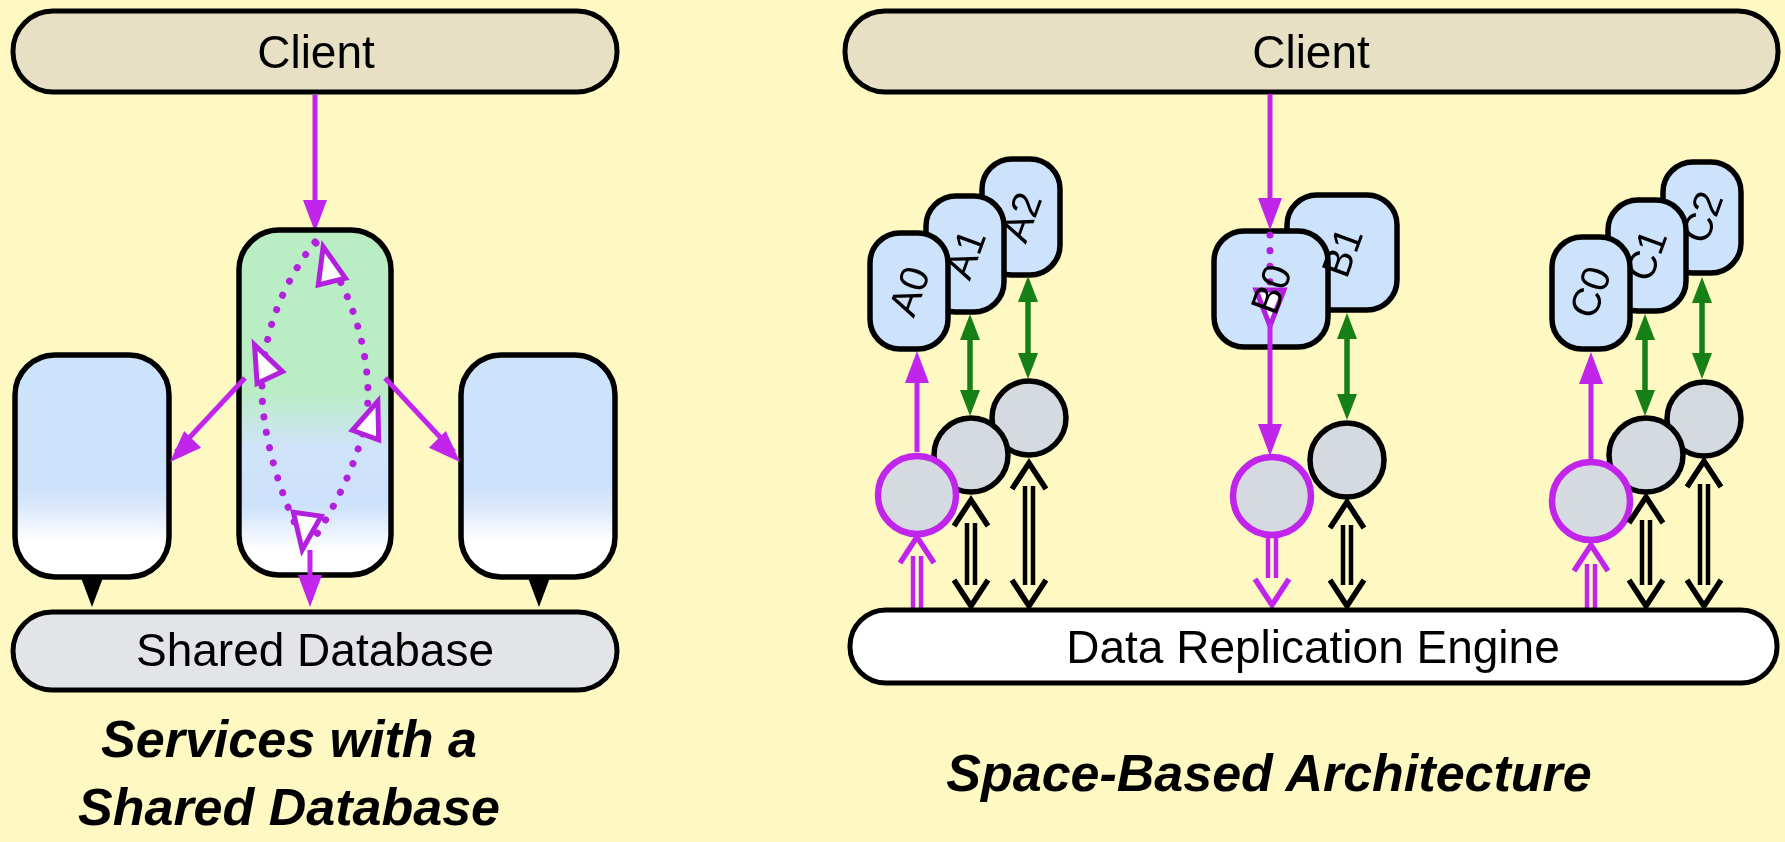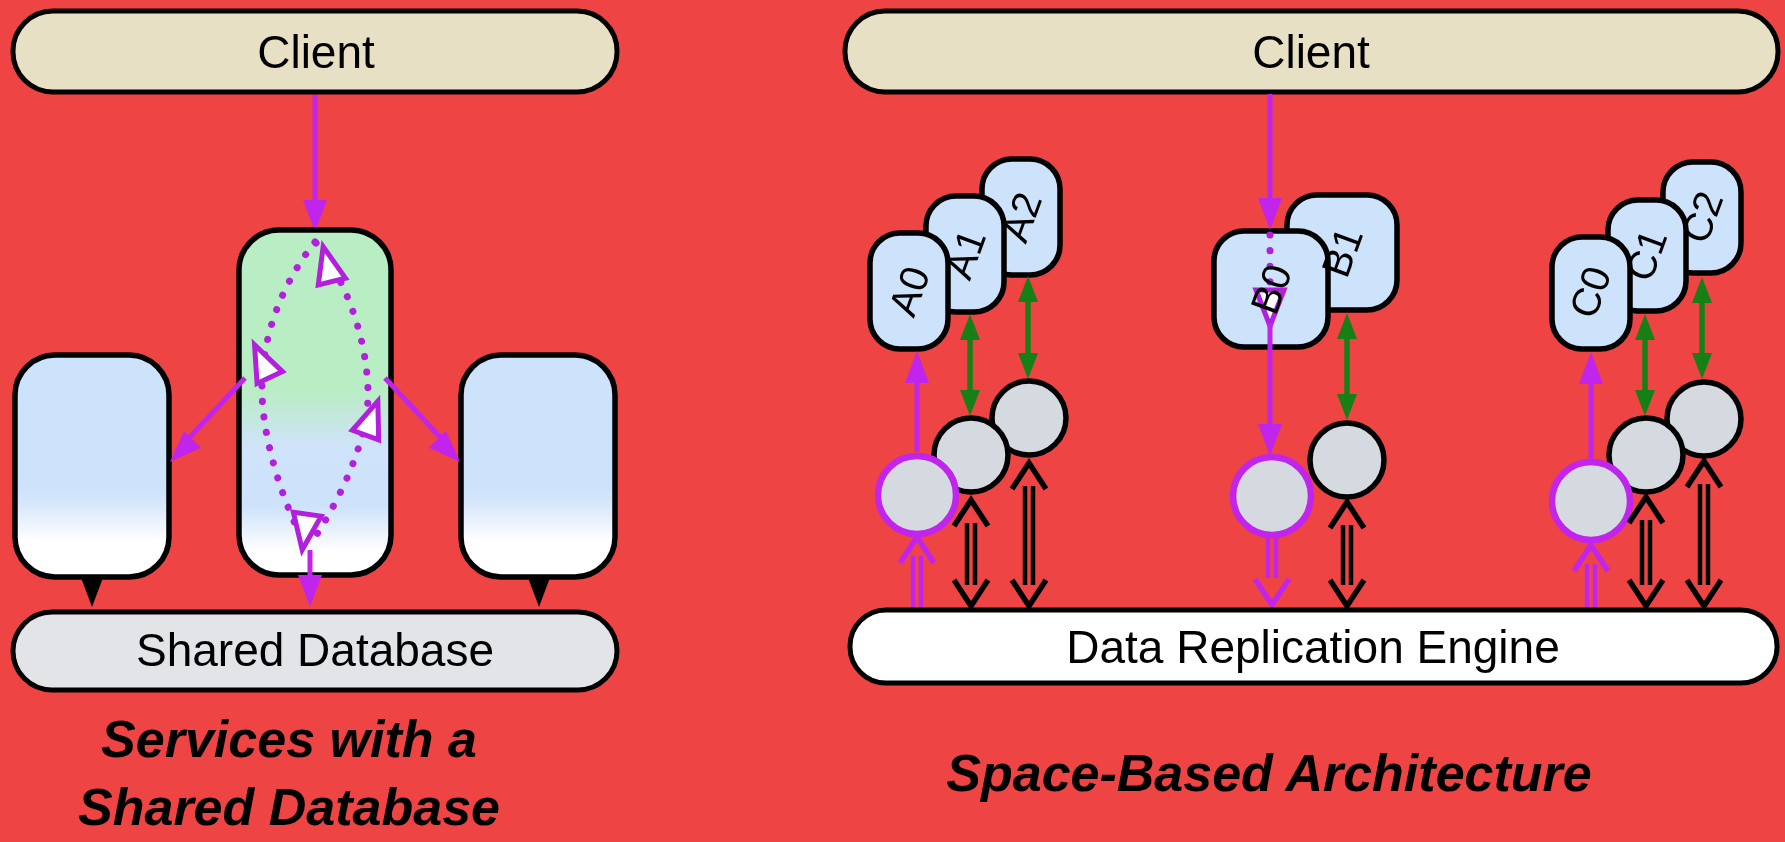--- a/index.html
+++ b/index.html
@@ -1,16 +1,16 @@
 <!DOCTYPE html>
 <html style="--client_fill: #e7e0c4; --service_fill: #cde2fb; --service_green: #b9edc3; --grid_circle_fill: #d5d9e0; --database_fill: #e2e4e8; --engine_fill: #ffffff; --magenta: #c125ec; --magenta_dotted: #b21fdd; --green_arrow: #168016; --outline: #000000;"><head>
 <meta charset="utf-8">
 <style>
   html,body{margin:0;padding:0;background:#fff;}
-  #canvas{position:relative;width:1785px;height:842px;background:#ef4444;overflow:hidden;
+  #canvas{position:relative;width:1785px;height:842px;background:#fef9c3;overflow:hidden;
           font-family:"Liberation Sans",sans-serif;}
   svg{display:block;}
   
   .pill-tan   {fill:var(--client_fill);stroke:#000;stroke-width:5;}
   .pill-db    {fill:var(--database_fill);stroke:#000;stroke-width:5;}
   .pill-eng   {fill:var(--engine_fill);stroke:#000;stroke-width:5;}
   .svc        {fill:var(--service_fill);stroke:#000;stroke-width:5.5;}
   .grad-center{fill:url(#gradCenter);stroke:#000;stroke-width:5.5;}
   .grad-side  {fill:url(#gradSide);stroke:#000;stroke-width:5.5;}
   .gcircle    {fill:var(--grid_circle_fill);stroke:#000;stroke-width:5.5;}

